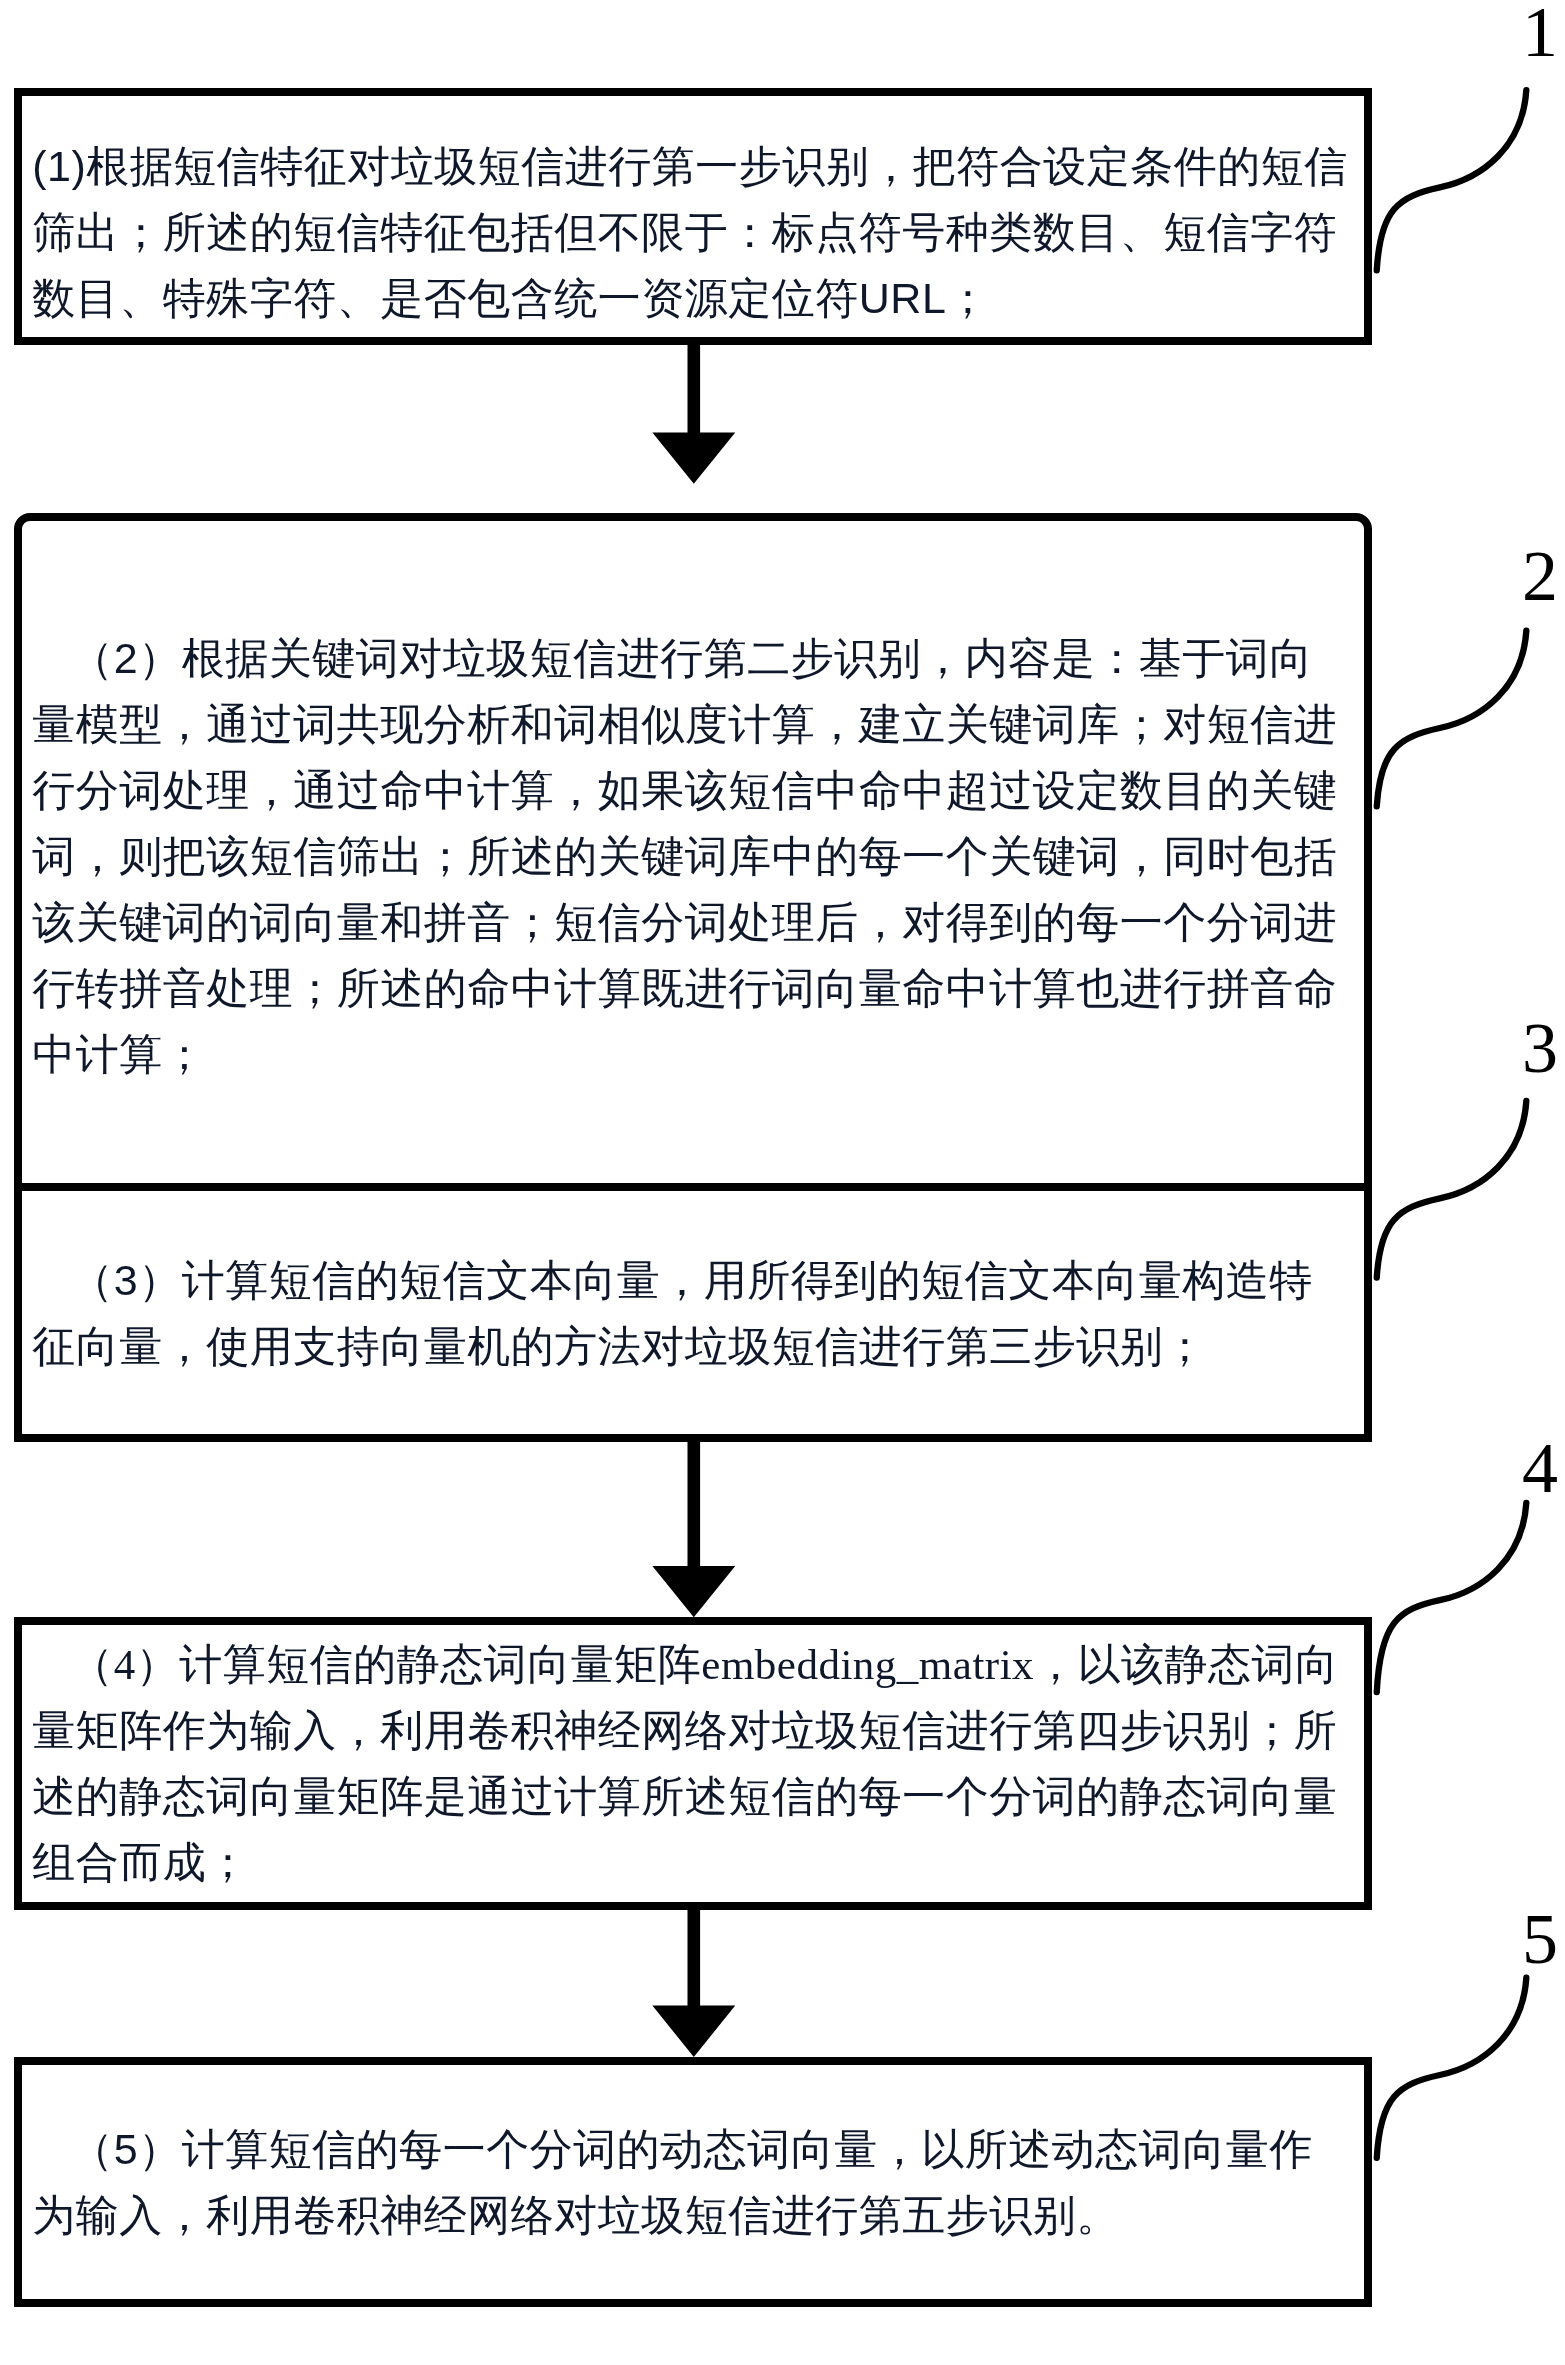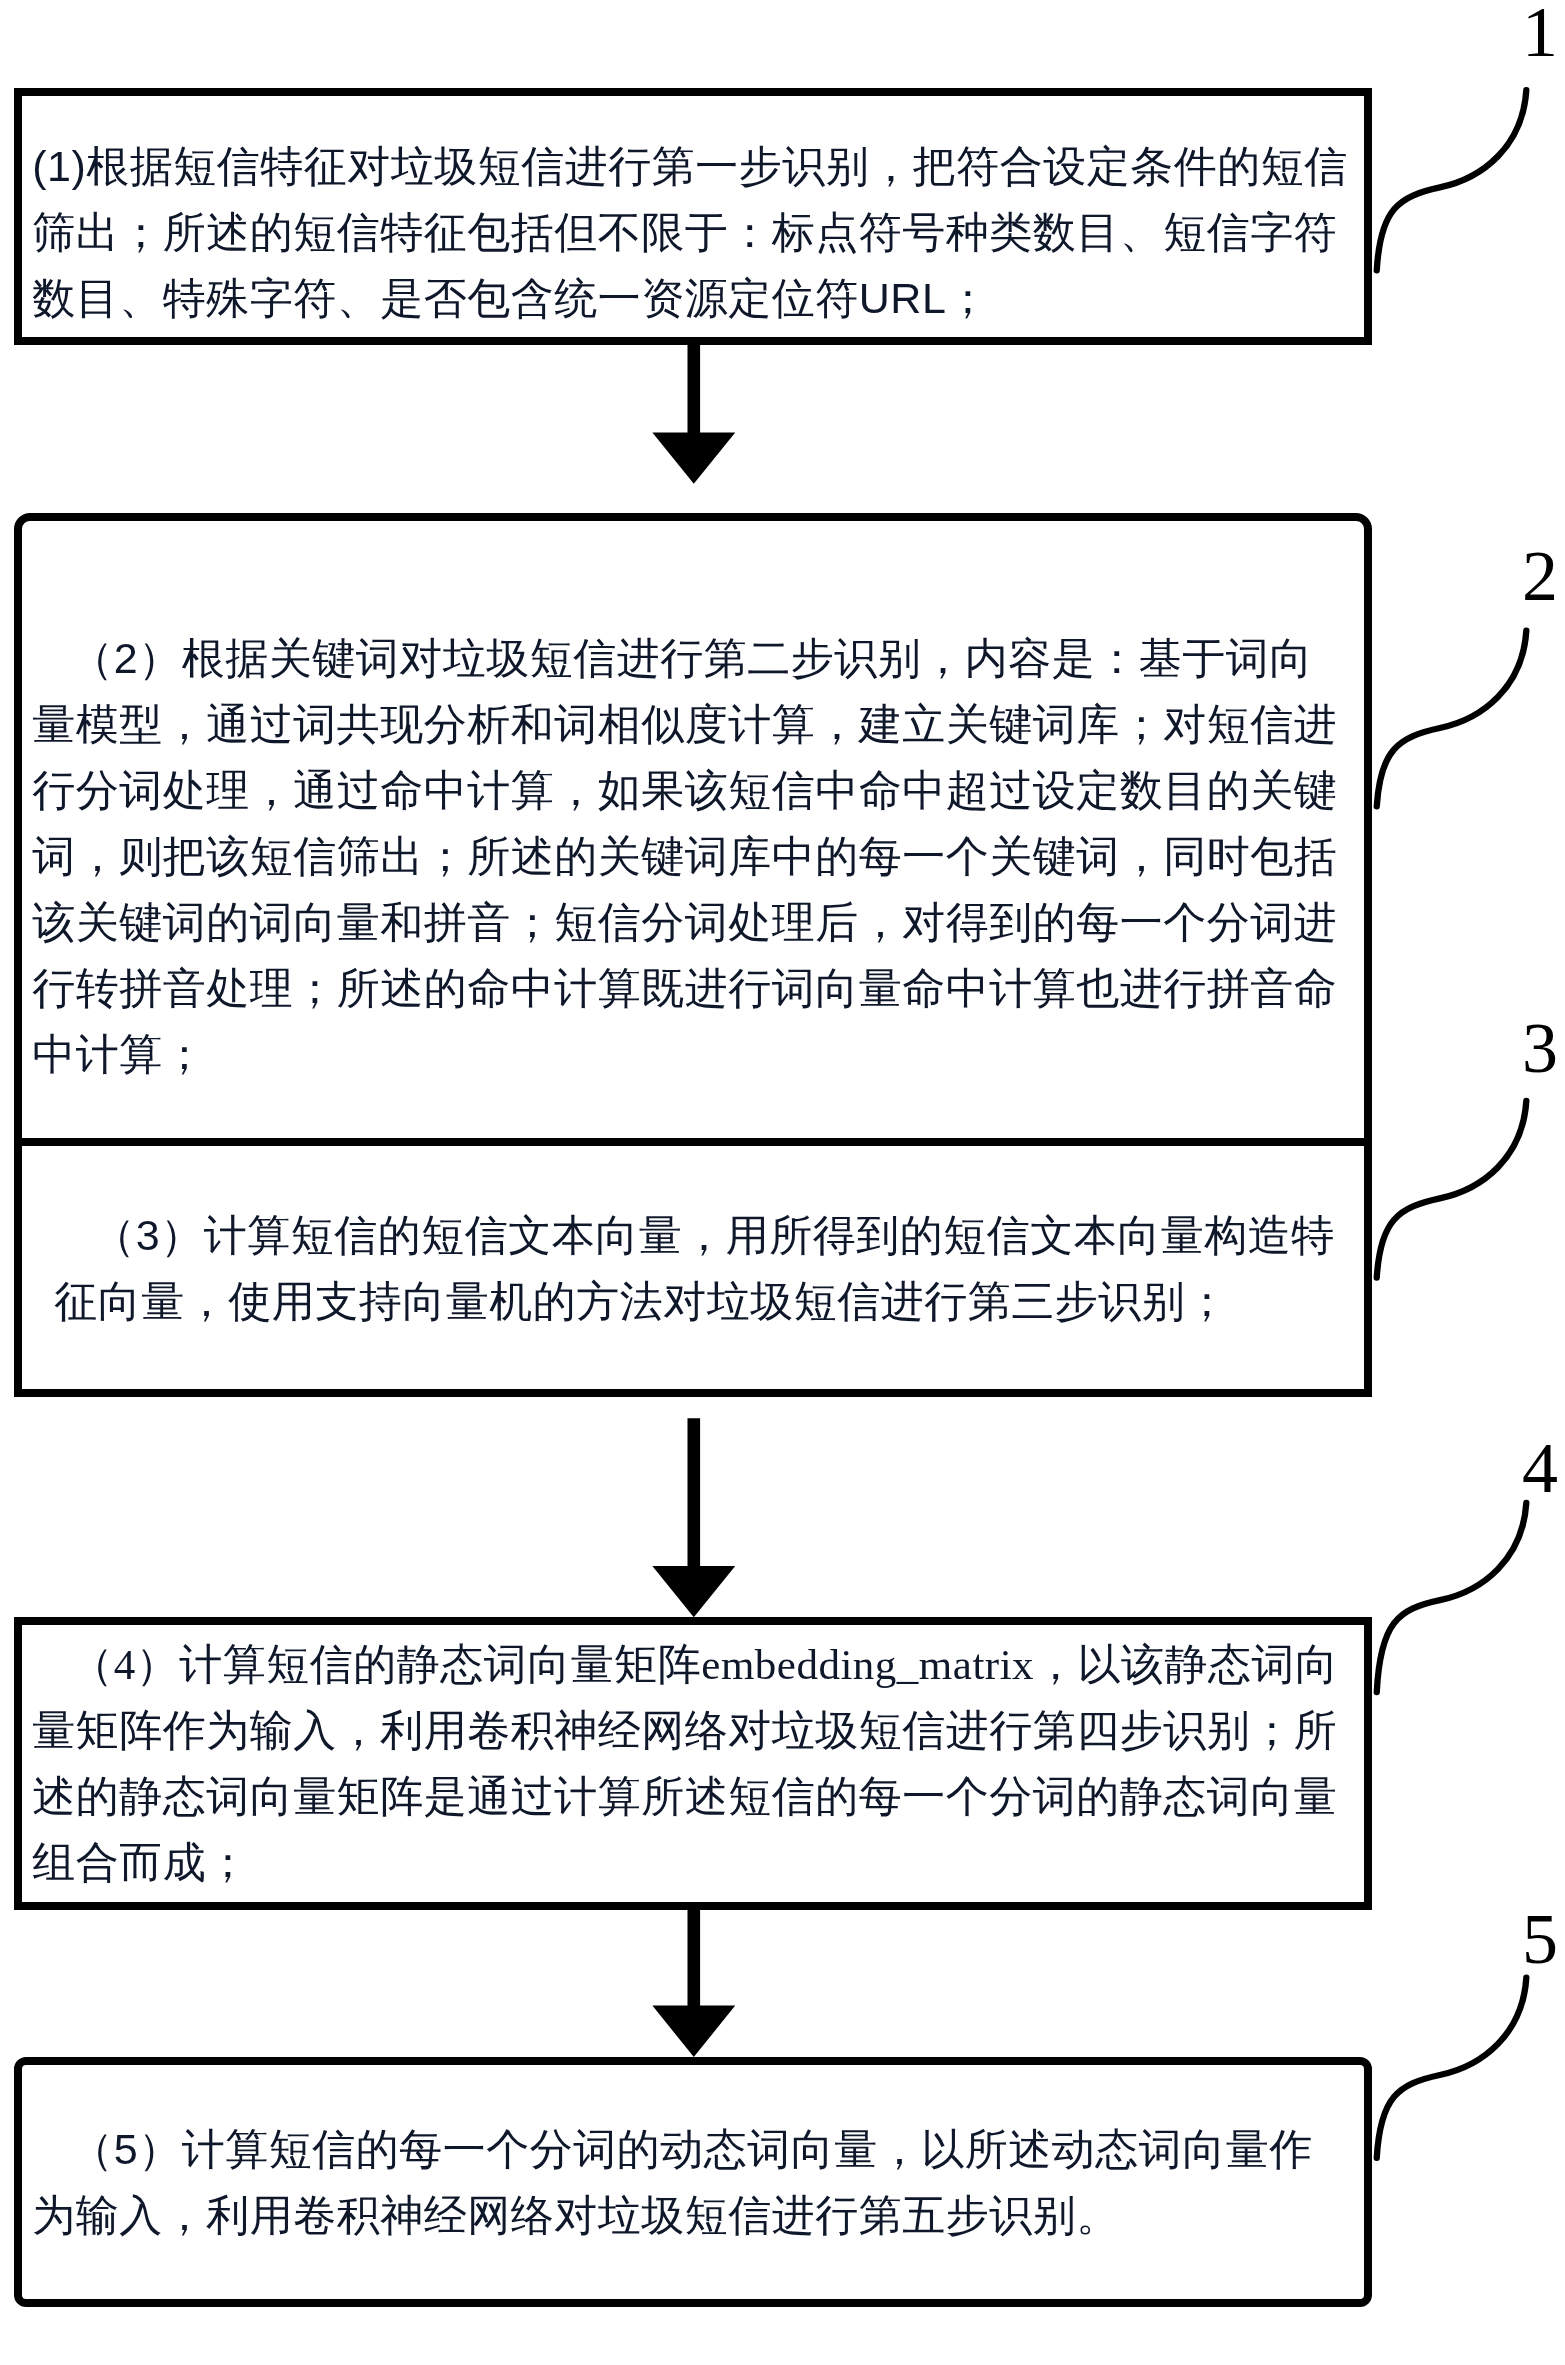--- a/index.html
+++ b/index.html
@@ -40,23 +40,23 @@
     color: #0f172a;
     letter-spacing: 0.5px;
     line-break: anywhere;
     word-break: break-all;
   }
   .first-indent .step-text { text-indent: 38px; }
 
   #step-box-1 { top: 88px;   height: 257px; }
   #step-box-1 .step-text { padding-top: 31px; }
   #step-box-2 { top: 513px;  height: 686px; border-radius: 16px; }
-  #step-box-3 { top: 1138px; height: 259px; padding-left: 22px; }
+  #step-box-3 { top: 1183px; height: 259px; }
   #step-box-4 { top: 1617px; height: 293px; font-family: Liberation Serif, serif; }
-  #step-box-5 { top: 2057px; height: 250px; border-radius: 12px; }
+  #step-box-5 { top: 2057px; height: 250px; }
 
   .ref-num {
     position: absolute;
     left: 1495px;
     width: 90px;
     text-align: center;
     font-family: "Liberation Serif", serif;
     font-size: 72px;
     line-height: 72px;
     color: #000000;

